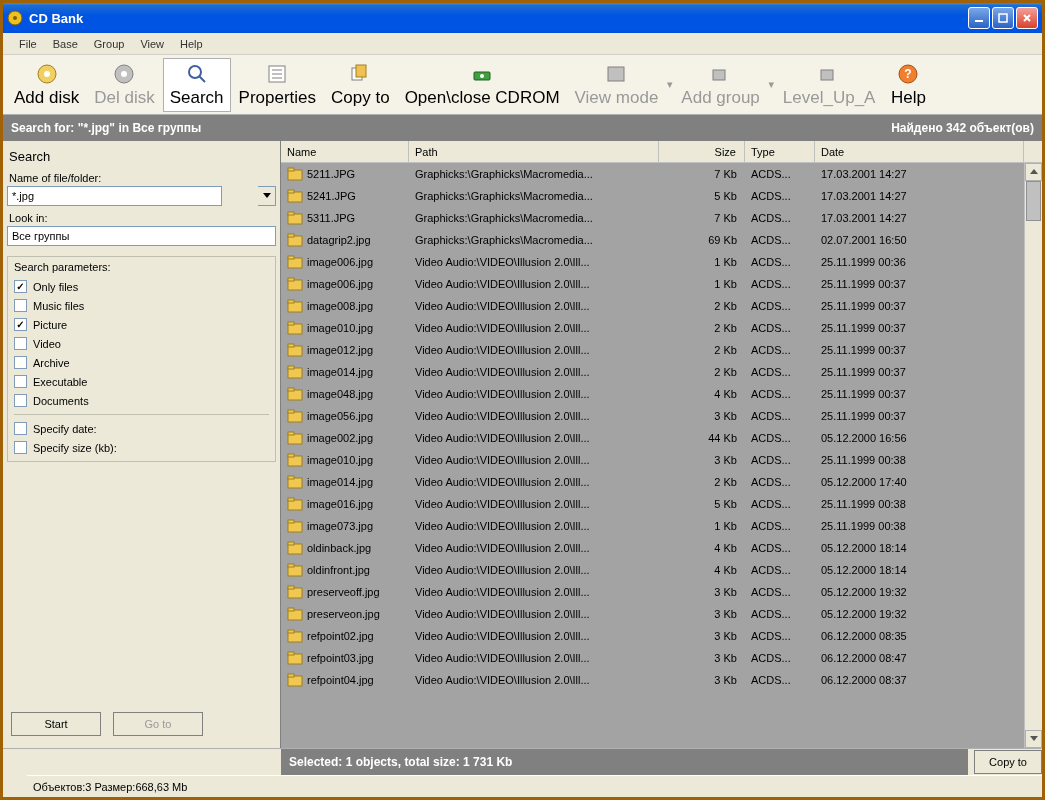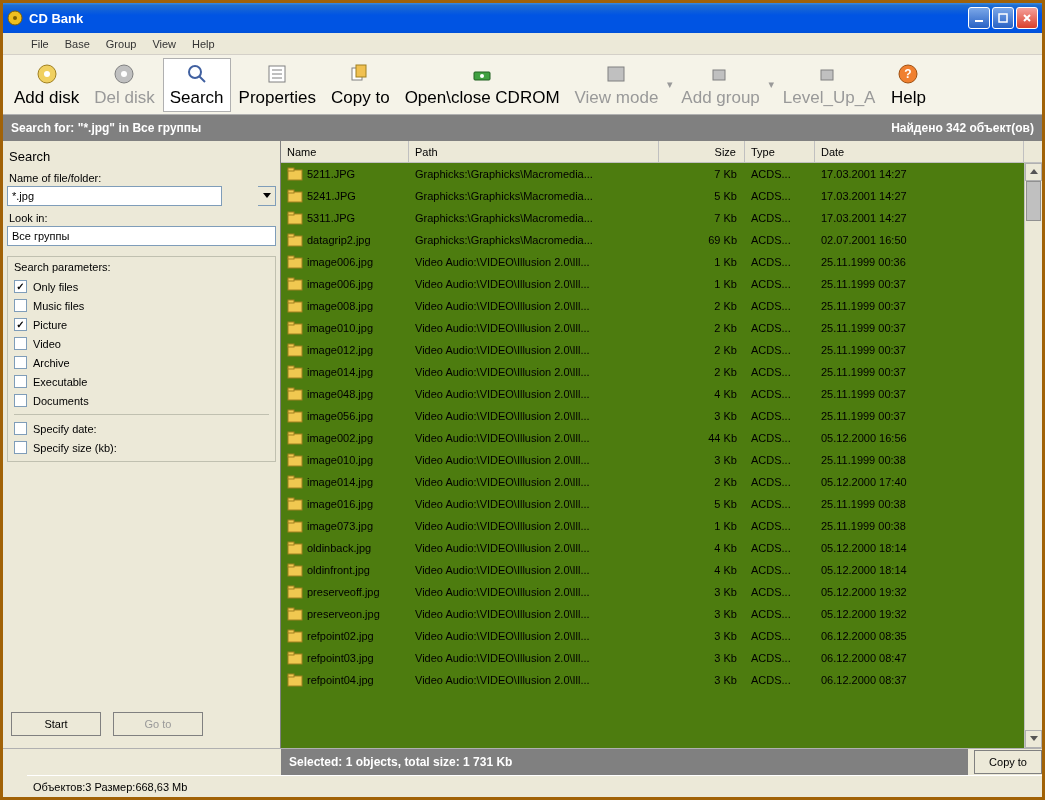--- a/index.html
+++ b/index.html
@@ -9,21 +9,21 @@
 
 .titlebar { height: 30px; background: linear-gradient(to bottom, #3c8cde 0%, #1f6dd0 8%, #0054e3 40%, #0054e3 88%, #0050d8 100%); display: flex; align-items: center; padding: 0 4px; color: white; }
 .titlebar-icon { width: 16px; height: 16px; margin-right: 6px; display: inline-flex; align-items: center; justify-content: center; }
 .titlebar-title { flex: 1; font-weight: bold; font-size: 13px; }
 .winbtns { display: flex; gap: 2px; }
 .winbtn { width: 22px; height: 22px; border: 1px solid #fff; border-radius: 3px; display: flex; align-items: center; justify-content: center; cursor: pointer; }
 .winbtn.min, .winbtn.max { background: linear-gradient(to bottom, #7ba7e8, #2862c5); }
 .winbtn.close { background: linear-gradient(to bottom, #f5a09b, #d9402b); }
 .winbtn svg { width: 12px; height: 12px; }
 
-.menubar { height: 22px; background: #ece9d8; display: flex; align-items: center; padding: 0 20px; border-bottom: 1px solid #d4d0c8; }
+.menubar { height: 22px; background: #ece9d8; display: flex; align-items: center; padding: 0 8px; border-bottom: 1px solid #d4d0c8; }
 .menu-item { padding: 2px 8px; color: #333; cursor: pointer; }
 
 .toolbar { height: 60px; background: #f5f3e8; display: flex; align-items: center; padding: 2px 4px; gap: 1px; border-bottom: 1px solid #b0b0b0; }
 .tool-btn { display: flex; flex-direction: column; align-items: center; justify-content: center; padding: 2px 6px; min-width: 50px; height: 54px; border: 1px solid transparent; cursor: pointer; }
 .tool-btn.active { border: 1px solid #b0b0b0; background: #fff; }
 .tool-btn.disabled { color: #999; cursor: default; }
 .tool-icon { width: 24px; height: 24px; margin-bottom: 2px; display: flex; align-items: center; justify-content: center; }
 .tool-label { font-size: 17px; white-space: nowrap; }
 .tool-sep { width: 7px; height: 40px; display: flex; align-items: center; justify-content: center; color: #999; }
 
@@ -45,21 +45,21 @@
 .check-row { display: flex; align-items: center; padding: 3px 0; }
 .check-box { width: 13px; height: 13px; border: 1px solid #7f9db9; background: #fff; margin-right: 6px; display: flex; align-items: center; justify-content: center; cursor: pointer; }
 .check-box.checked::after { content: "✓"; font-size: 10px; color: #000; font-weight: bold; line-height: 1; }
 .check-sep { border-top: 1px solid #c0c0b0; margin: 4px 0; }
 
 .side-spacer { flex: 1; }
 .side-buttons { display: flex; gap: 12px; padding: 8px 4px; }
 .side-btn { width: 90px; height: 24px; border: 1px solid #808080; background: #ece9d8; cursor: pointer; font-family: inherit; font-size: 11px; }
 .side-btn.disabled { color: #999; }
 
-.results { flex: 1; display: flex; flex-direction: column; background: #4d7c0f; position: relative; }
+.results { flex: 1; display: flex; flex-direction: column; background: #a3a3a3; position: relative; }
 .results-header { height: 22px; background: #ece9d8; display: flex; border-bottom: 1px solid #c0c0c0; }
 .col-h { border-right: 1px solid #c0c0c0; padding: 3px 6px; font-size: 11px; display: flex; align-items: center; }
 .col-h.name { width: 128px; }
 .col-h.path { width: 250px; }
 .col-h.size { width: 86px; justify-content: flex-end; padding-right: 8px; }
 .col-h.type { width: 70px; }
 .col-h.date { flex: 1; }
 .col-h.scroll { width: 18px; border-right: none; }
 
 .results-body { flex: 1; overflow: hidden; position: relative; }

